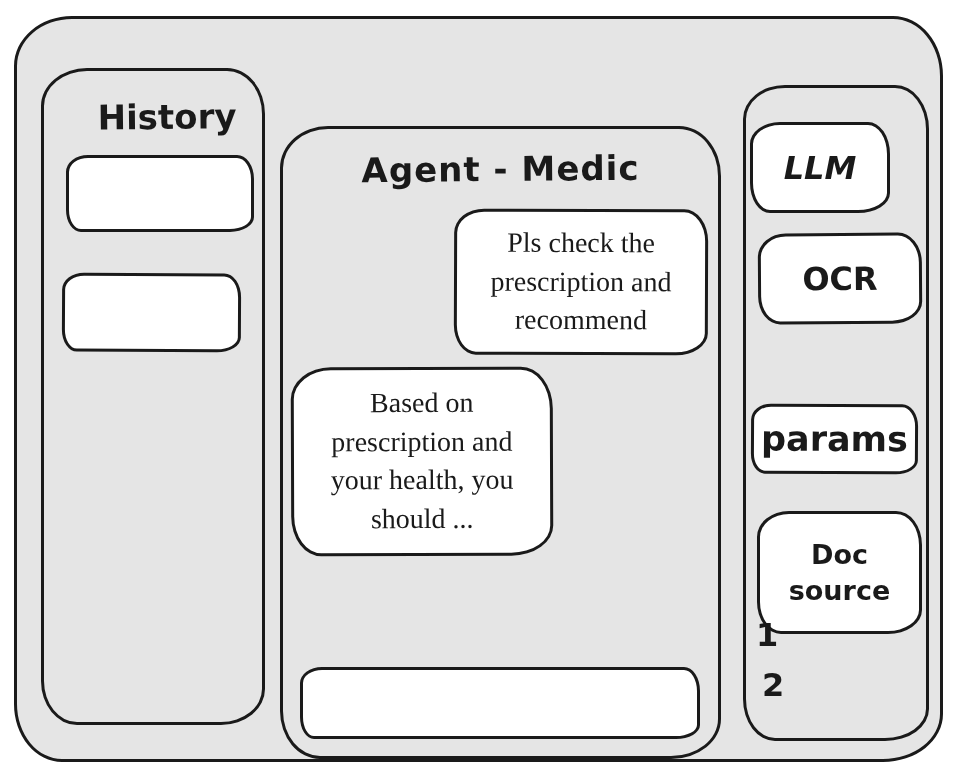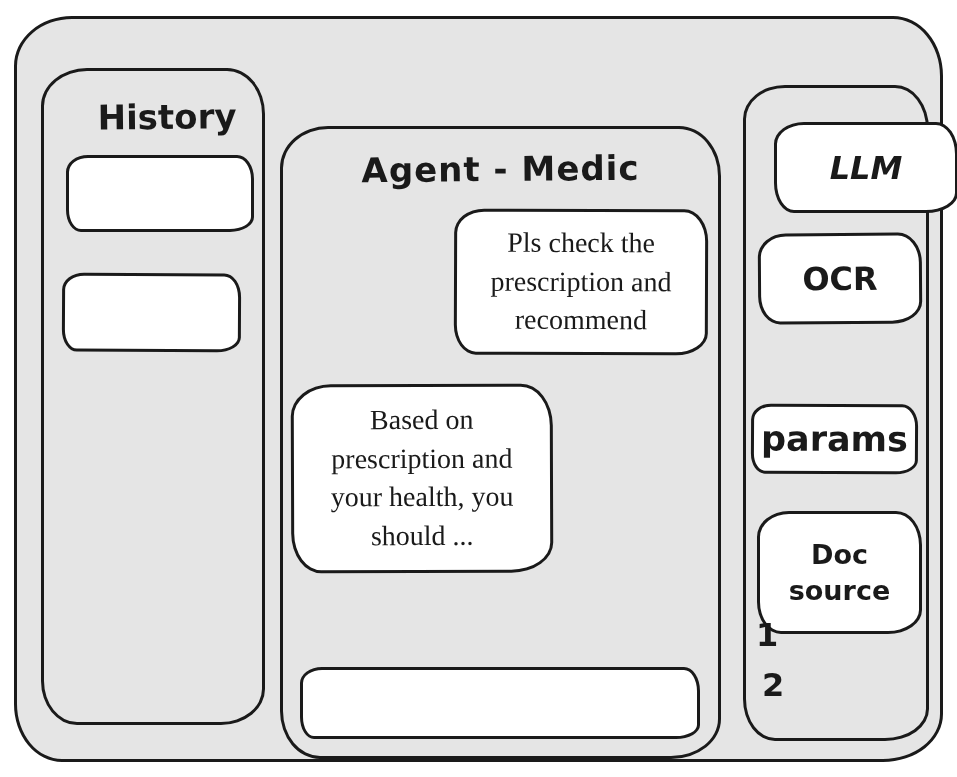--- a/index.html
+++ b/index.html
@@ -66,21 +66,21 @@
     line-height: 1.38;
     font-family: Liberation Serif, serif;
   }
   .bubble-user {
     right: 10px; top: 80px; width: 254px;
     padding: 12px 10px;
     border-radius: 30px 24px 32px 22px / 24px 32px 22px 30px;
     transform: rotate(0.2deg);
   }
   .bubble-agent {
-    left: 8px; top: 255px; width: 262px;
+    left: 8px; top: 238px; width: 262px;
     padding: 14px 12px;
     border-radius: 40px 32px 42px 30px / 32px 42px 30px 40px;
     transform: rotate(-0.2deg);
     text-align: center;
   }
   .chat-input {
     position: absolute;
     left: 17px; top: 538px; width: 400px; height: 72px;
     border: 3px solid #1a1a1a;
     background: #fff;
@@ -102,21 +102,21 @@
     justify-content: center;
     text-align: center;
     background: #ffffff;
     border: 3.5px solid #1a1a1a;
     font-family: "DejaVu Sans", sans-serif;
     color: #1a1a1a;
     font-size: 32px;
     font-weight: 600;
     cursor: pointer;
   }
-  .tool-llm    { left: 28px; top: 34px;  width: 184px; height: 91px;
+  .tool-llm    { left: 4px; top: 34px;  width: 140px; height: 91px;
                  border-radius: 30px 22px 32px 20px / 22px 32px 20px 30px;
                  font-style: italic; }
   .tool-ocr    { left: 12px; top: 145px; width: 164px; height: 91px;
                  border-radius: 28px 24px 30px 22px / 24px 30px 22px 28px;
                  transform: rotate(-0.4deg); }
   .tool-params { left: 5px;  top: 316px; width: 167px; height: 70px;
                  border-radius: 20px 16px 22px 14px / 16px 22px 14px 20px;
                  font-size: 35px; transform: rotate(0.3deg); }
   .tool-doc    { left: 11px; top: 423px; width: 165px; height: 123px;
                  border-radius: 32px 26px 34px 24px / 26px 34px 24px 32px;

